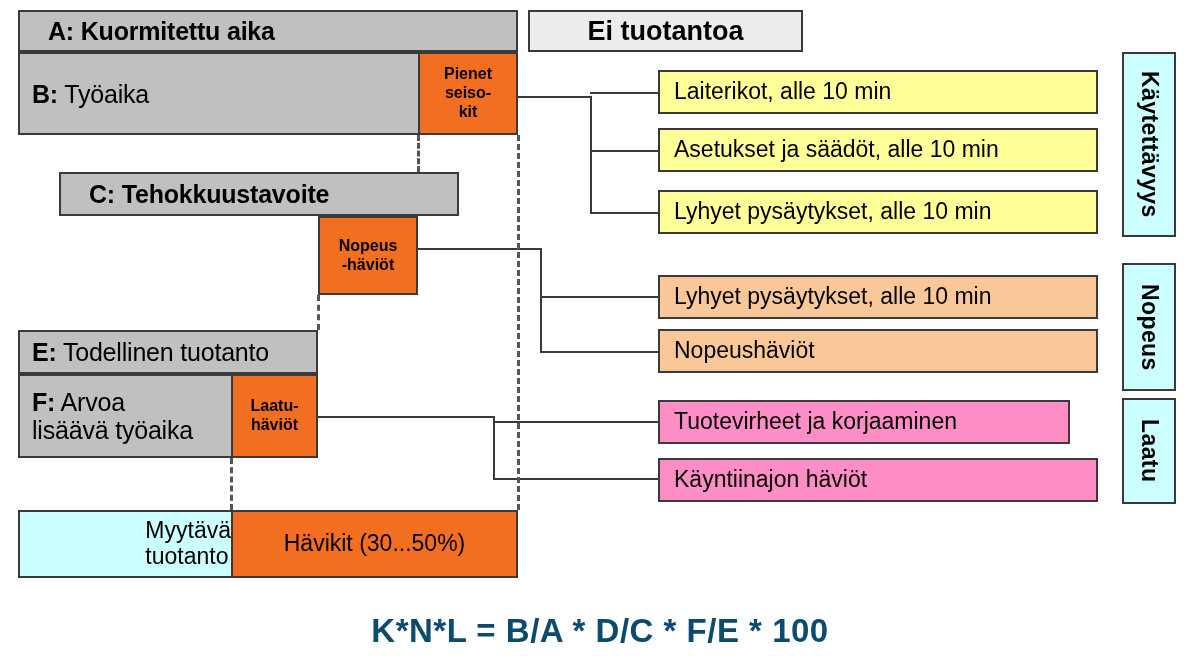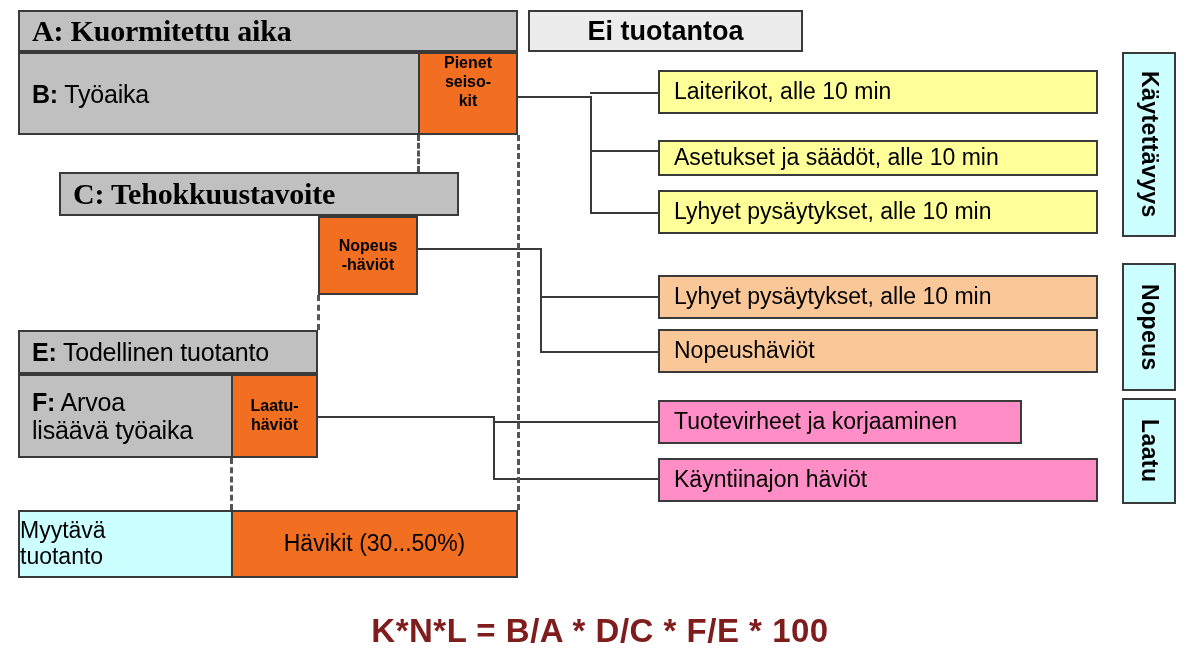--- a/index.html
+++ b/index.html
@@ -20,24 +20,23 @@
     display:flex;
     align-items:center;
     color:#000;
     line-height:1.12;
   }
 
   
   .grey{background:#c0c0c0;}
   .grey-head{
     font-weight:bold;
-    font-size:30px;
-    padding-left:12px;
+    font-size:25px;
+    padding-left:28px;
     letter-spacing:-.2px;
-    font-family:Liberation Serif, serif;
   }
   .grey-sub{
     font-size:25px;
     padding-left:12px;
     letter-spacing:-.2px;
   }
   .grey-sub b{font-weight:bold;}
 
   
   .orange-tab{
@@ -63,21 +62,21 @@
   .ei{
     background:#ececec;
     font-weight:bold;
     font-size:27px;
     justify-content:center;
   }
 
   
   .cyan{background:#ccffff;}
   .bigorange{background:#f26f21;}
-  .bottomtxt{font-size:23px;}
+  .bottomtxt{font-size:23px;justify-content:flex-end;}
   .bottomtxt.center{justify-content:center;padding-left:0;}
 
   
   .vlabel{
     background:#ccffff;
     justify-content:center;
   }
   .vlabel span{
     font-weight:bold;
     font-size:23px;
@@ -96,21 +95,21 @@
   }
 
   
   #formula{
     position:absolute;
     left:0;top:612px;width:1200px;
     text-align:center;
     font-weight:bold;
     font-size:33px;
     letter-spacing:.5px;
-    color:#7f1d1d;
+    color:#0c4a6e;
   }
 </style>
 </head>
 <body>
 
 <div id="stage">
 
   <div class="box ei" style="left:528px;top:10px;width:275px;height:42px;">
     <span>Ei tuotantoa</span>
   </div>
@@ -118,21 +117,21 @@
   <div class="box grey grey-head" style="left:18px;top:10px;width:500px;height:42px;">
     <span>A: Kuormitettu aika</span>
   </div>
 
   <div class="box grey grey-sub" style="left:18px;top:52px;width:400px;height:83px;border-right:none;">
     <span>
       <b>B:</b><span> Työaika</span>
     </span>
   </div>
 
-  <div class="box orange-tab" style="left:418px;top:52px;width:100px;height:83px;flex-direction:column;justify-content:flex-start;">
+  <div class="box orange-tab" style="left:418px;top:52px;width:100px;height:83px;flex-direction:column;justify-content:center;">
     <span>Pienet</span>
     <span>seiso-</span>
     <span>kit</span>
   </div>
 
   <div class="box grey grey-head" style="left:18px;top:172px;width:400px;height:44px;margin-left:41px;">
     <span>C: Tehokkuustavoite</span>
   </div>
 
 
@@ -166,35 +165,35 @@
     </span>
   </div>
 
   <div class="box bigorange bottomtxt center" style="left:231px;top:510px;width:287px;height:68px;">
     <span>Hävikit (30...50%)</span>
   </div>
 
   <div class="box cat yellow" style="left:658px;top:70px;width:440px;height:44px;">
     <span>Laiterikot, alle 10 min</span>
   </div>
-  <div class="box cat yellow" style="left:658px;top:128px;width:440px;height:36px;margin-top:12px;">
+  <div class="box cat yellow" style="left:658px;top:128px;width:440px;height:44px;">
     <span>Asetukset ja säädöt, alle 10 min</span>
   </div>
   <div class="box cat yellow" style="left:658px;top:190px;width:440px;height:44px;">
     <span>Lyhyet pysäytykset, alle 10 min</span>
   </div>
 
   <div class="box cat peach" style="left:658px;top:275px;width:440px;height:44px;">
     <span>Lyhyet pysäytykset, alle 10 min</span>
   </div>
   <div class="box cat peach" style="left:658px;top:329px;width:440px;height:44px;">
     <span>Nopeushäviöt</span>
   </div>
 
-  <div class="box cat pink" style="left:658px;top:400px;width:364px;height:44px;">
+  <div class="box cat pink" style="left:658px;top:400px;width:412px;height:44px;">
     <span>Tuotevirheet ja korjaaminen</span>
   </div>
   <div class="box cat pink" style="left:658px;top:458px;width:440px;height:44px;text-align:center;">
     <span>Käyntiinajon häviöt</span>
   </div>
 
   <div class="box vlabel" style="left:1122px;top:52px;width:54px;height:185px;">
     <span>Käytettävyys</span>
   </div>
   <div class="box vlabel" style="left:1122px;top:263px;width:54px;height:128px;">

